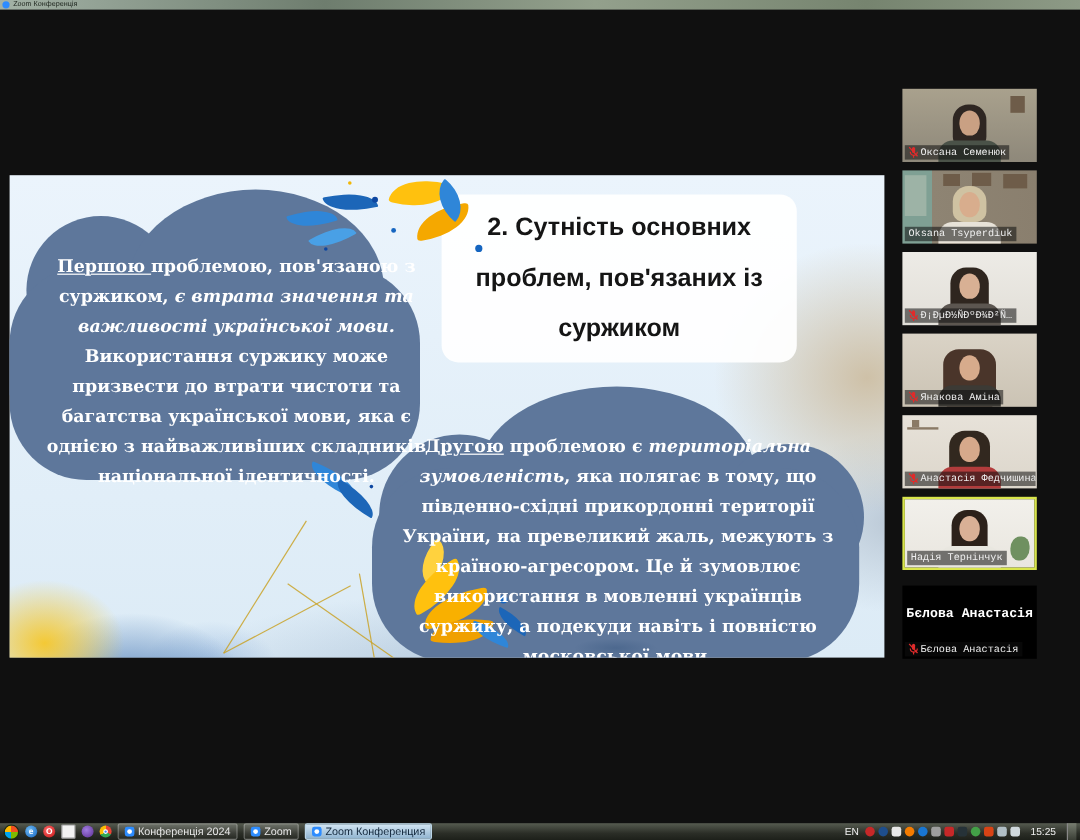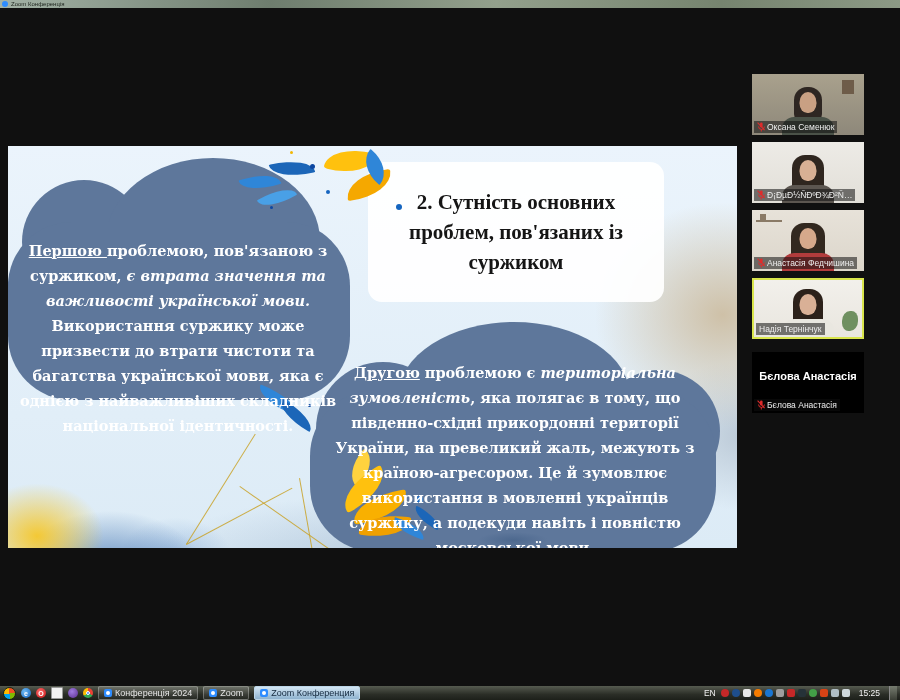--- a/index.html
+++ b/index.html
@@ -21,53 +21,53 @@
       radial-gradient(80px 55px at 23% 102%, rgba(120,160,210,.5), rgba(120,160,210,0) 70%),
       radial-gradient(170px 150px at 98% 42%, rgba(205,190,163,.95), rgba(205,190,163,0) 75%),
       radial-gradient(130px 100px at 101% 72%, rgba(178,192,206,.8), rgba(178,192,206,0) 75%),
       radial-gradient(320px 85px at 55% 103%, rgba(148,172,198,.55), rgba(148,172,198,0) 80%),
       linear-gradient(#ebf4fc,#dcebf6);}
 
   .title-card{position:absolute;left:360px;top:16px;width:296px;height:140px;
     background:rgba(255,255,255,.93);border-radius:14px;
     display:flex;align-items:center;justify-content:center;text-align:center;
     padding:0 12px;box-sizing:border-box;
-    font-family:Liberation Serif, serif;font-weight:bold;font-size:21px;line-height:30px;color:#151515;}
+    font-family:Liberation Sans, sans-serif;font-weight:bold;font-size:21px;line-height:42px;color:#151515;}
 
   .cloud{position:absolute;}
   .cloud .blob{position:absolute;background:#5e779b;border-radius:50%;}
   .cloud .body{position:absolute;background:#5e779b;}
   .cloud .ctext{position:absolute;z-index:3;color:#ffffff;text-align:center;
     font-family:"DejaVu Serif",serif;font-weight:bold;font-size:14.5px;line-height:25px;}
   .cloud .ctext .u{text-decoration:underline;}
   .cloud .ctext .i{font-style:italic;}
 
   .cloud1{left:0px;top:18px;width:350px;height:242px;}
   .cloud1 .b1{left:14px;top:16px;width:124px;height:124px;}
   .cloud1 .b2{left:98px;top:-6px;width:214px;height:165px;}
   .cloud1 .b3{left:-6px;top:92px;width:100px;height:100px;}
   .cloud1 .body{left:0px;top:58px;width:342px;height:178px;border-radius:64px;}
-  .cloud1 .ctext{left:2px;top:46px;width:336px;margin-top:28px;}
+  .cloud1 .ctext{left:21px;top:46px;width:336px;}
 
   .cloud2{left:302px;top:178px;width:412px;height:240px;}
   .cloud2 .b1{left:88px;top:-2px;width:232px;height:150px;}
   .cloud2 .b2{left:6px;top:38px;width:134px;height:134px;}
   .cloud2 .b3{left:288px;top:46px;width:122px;height:122px;}
   .cloud2 .body{left:0px;top:66px;width:406px;height:162px;border-radius:66px;}
   .cloud2 .ctext{left:14px;top:36px;width:382px;}
 
   
   .leaf{position:absolute;border-radius:4% 100% 4% 100%;z-index:2;}
   .petal{position:absolute;border-radius:100% 8% 100% 8%;z-index:2;}
   .dot{position:absolute;border-radius:50%;z-index:2;}
   .gline{position:absolute;height:1px;background:rgba(201,162,39,.85);transform-origin:0 0;z-index:1;}
   .smudge{position:absolute;z-index:1;}
 
   
-  .sidebar{position:absolute;left:752px;top:74px;width:112px;}
+  .sidebar{position:absolute;left:752px;top:74px;width:112px;font-family:Liberation Mono, monospace;}
   .tile{position:relative;width:112px;height:61px;margin-bottom:7px;background:#222;
     overflow:hidden;box-sizing:border-box;}
   .tile.active{border:2px solid #d9e54c;}
   .vlabel{position:absolute;left:2px;bottom:2px;z-index:5;display:flex;align-items:center;gap:2px;
     background:rgba(15,15,15,.55);height:12px;padding:0 3px;max-width:103px;
     font-size:8.5px;color:#eeeeee;white-space:nowrap;overflow:hidden;}
   .center-name{position:absolute;left:0;right:0;top:18px;z-index:4;text-align:center;
     font-weight:bold;font-size:11px;color:#ffffff;}
   .person{position:absolute;z-index:2;left:50%;transform:translateX(-50%);bottom:-4px;width:60px;height:52px;}
   .hair{position:absolute;left:50%;transform:translateX(-50%);top:0;width:28px;height:36px;border-radius:13px 13px 9px 9px;}
@@ -201,39 +201,69 @@
       <svg class="micmuted" width="8" height="10" viewBox="0 0 8 10">
           <rect x="3" y="0.5" width="2.6" height="5" rx="1.3" fill="#e02b2b"></rect>
           <path d="M1.6 4.5a2.9 2.9 0 0 0 5.8 0" stroke="#e02b2b" stroke-width="1" fill="none"></path>
           <line x1="4.3" y1="7.2" x2="4.3" y2="9.5" stroke="#e02b2b" stroke-width="1"></line>
           <line x1="0.6" y1="0.6" x2="7.6" y2="8.2" stroke="#e02b2b" stroke-width="1.1"></line>
         </svg>
       <span>Оксана Семенюк</span>
     </div>
   </div>
 
+  <div class="tile t2">
+    <div class="window-pane" style="left:2px;top:4px;width:18px;height:34px"></div>
+    <div class="frame" style="left:34px;top:3px;width:14px;height:10px"></div>
+    <div class="frame" style="left:58px;top:2px;width:16px;height:11px"></div>
+    <div class="frame" style="left:84px;top:3px;width:20px;height:12px"></div>
+    <div class="person">
+      <div class="hair"></div>
+      <div class="face"></div>
+      <div class="torso"></div>
+    </div>
+    <div class="vlabel">
+      <span>Oksana Tsyperdiuk</span>
+    </div>
+  </div>
 
 
   <div class="tile t4">
     <div class="person">
       <div class="hair"></div>
       <div class="face"></div>
       <div class="torso"></div>
     </div>
     <div class="vlabel">
       <svg class="micmuted" width="8" height="10" viewBox="0 0 8 10">
           <rect x="3" y="0.5" width="2.6" height="5" rx="1.3" fill="#e02b2b"></rect>
           <path d="M1.6 4.5a2.9 2.9 0 0 0 5.8 0" stroke="#e02b2b" stroke-width="1" fill="none"></path>
           <line x1="4.3" y1="7.2" x2="4.3" y2="9.5" stroke="#e02b2b" stroke-width="1"></line>
           <line x1="0.6" y1="0.6" x2="7.6" y2="8.2" stroke="#e02b2b" stroke-width="1.1"></line>
         </svg>
       <span>Đ¡ĐµĐ½ÑĐºĐ¾Đ²Ñ…</span>
     </div>
   </div>
 
+  <div class="tile t5">
+    <div class="person">
+      <div class="hair"></div>
+      <div class="face"></div>
+      <div class="torso"></div>
+    </div>
+    <div class="vlabel">
+      <svg class="micmuted" width="8" height="10" viewBox="0 0 8 10">
+          <rect x="3" y="0.5" width="2.6" height="5" rx="1.3" fill="#e02b2b"></rect>
+          <path d="M1.6 4.5a2.9 2.9 0 0 0 5.8 0" stroke="#e02b2b" stroke-width="1" fill="none"></path>
+          <line x1="4.3" y1="7.2" x2="4.3" y2="9.5" stroke="#e02b2b" stroke-width="1"></line>
+          <line x1="0.6" y1="0.6" x2="7.6" y2="8.2" stroke="#e02b2b" stroke-width="1.1"></line>
+        </svg>
+      <span>Янакова Аміна</span>
+    </div>
+  </div>
 
   <div class="tile t6">
     <div class="shelf" style="left:4px;top:10px;width:26px;height:2px"></div>
     <div class="shelf" style="left:8px;top:4px;width:6px;height:6px"></div>
     <div class="person">
       <div class="hair"></div>
       <div class="face"></div>
       <div class="torso"></div>
     </div>
     <div class="vlabel">

